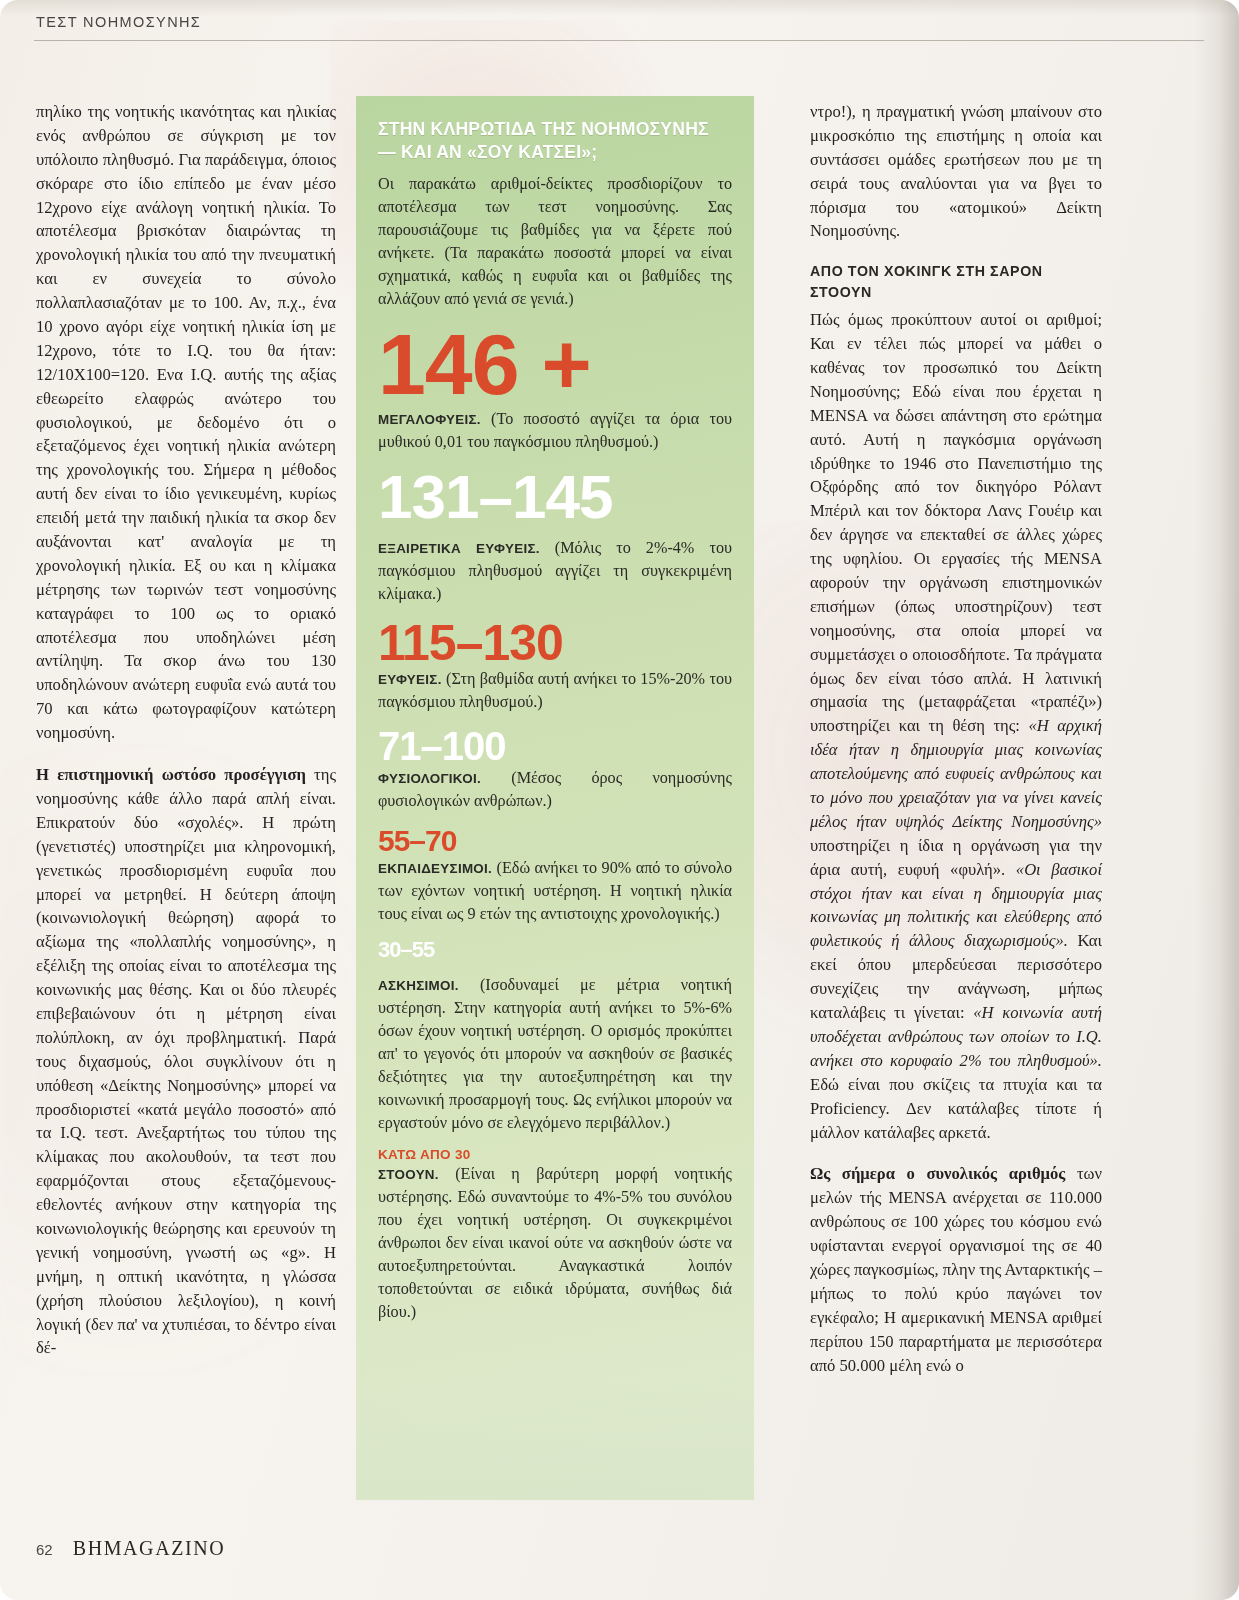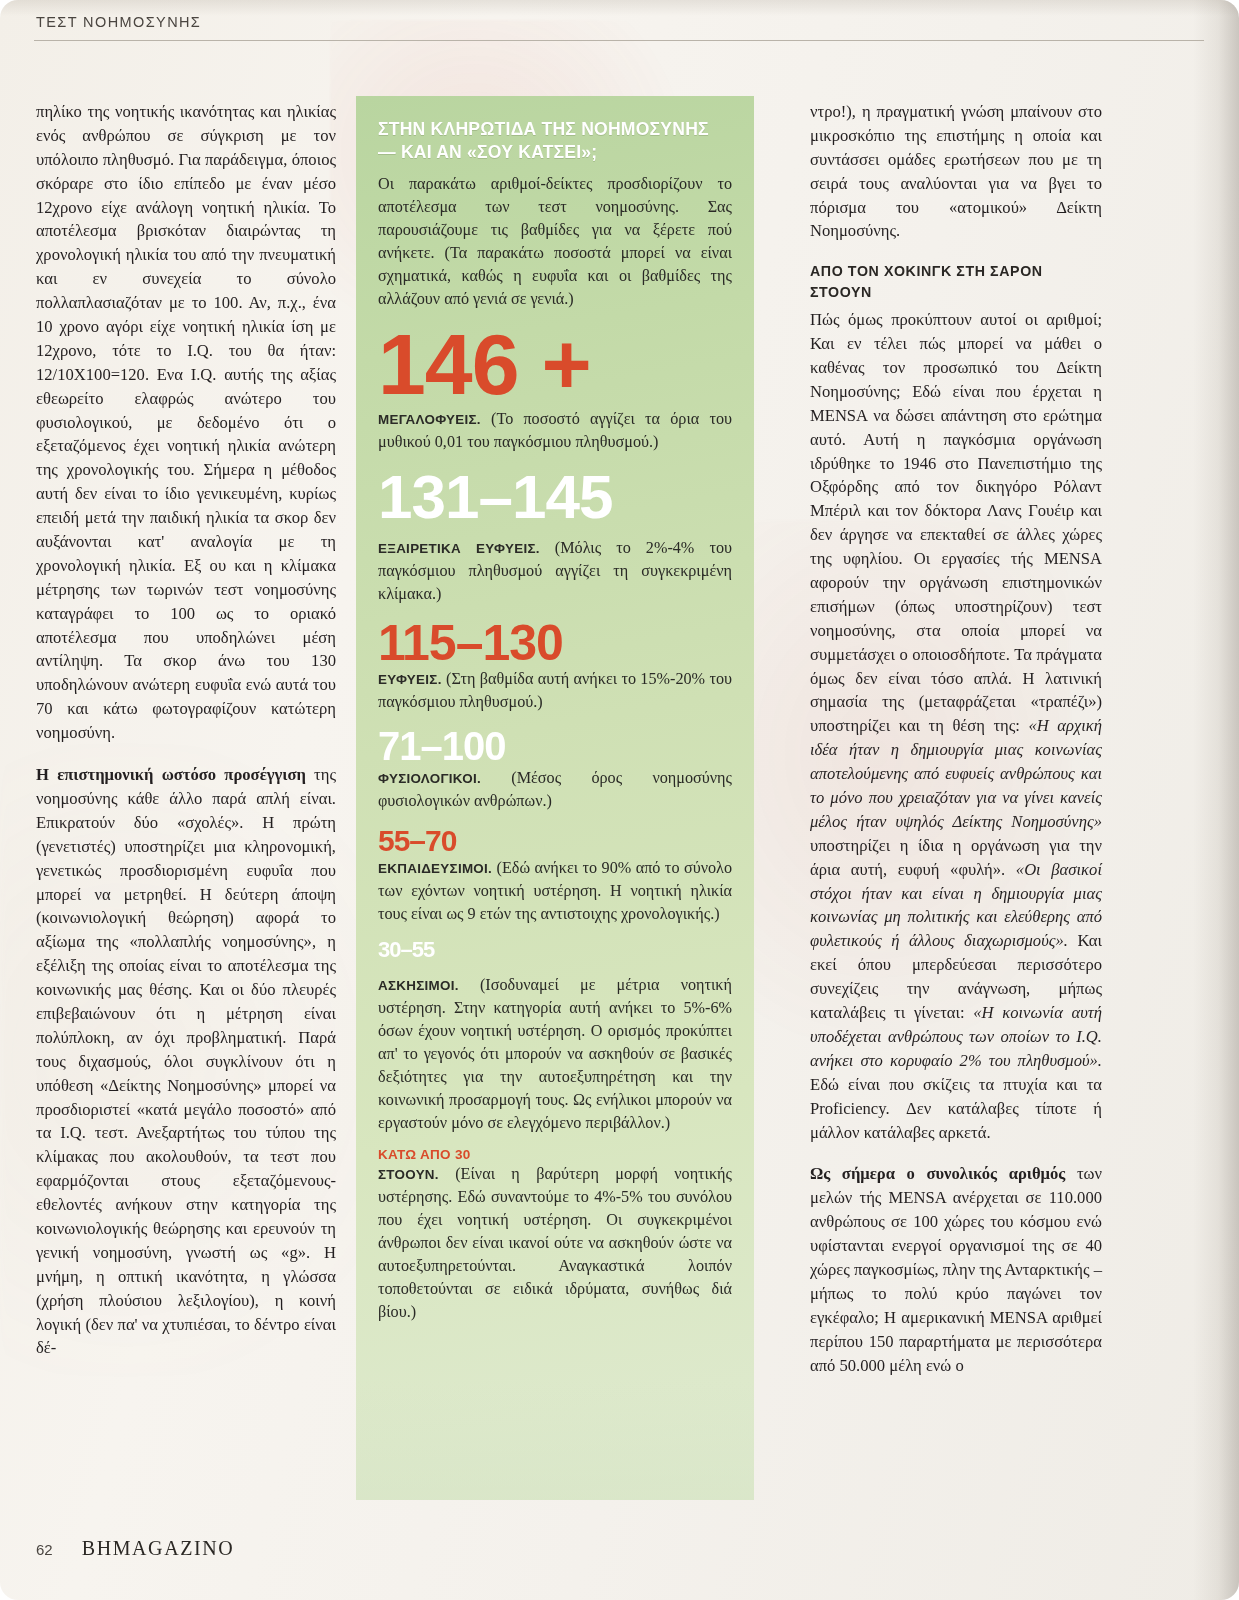--- a/index.html
+++ b/index.html
@@ -59,21 +59,21 @@
     color: #4a4540;
     font-weight: 400;
   }
   .rule-top {
     position: absolute; left: 34px; top: 40px; width: 1170px; height: 1px;
     background: #b9b3a9;
   }
 
   .footer {
     position: absolute; left: 36px; bottom: 40px;
-    display: flex; align-items: baseline; gap: 29px;
+    display: flex; align-items: baseline; gap: 20px;
   }
   .folio {
     font-family: "Liberation Sans", sans-serif;
     font-size: 15px; color: #4a4540;
   }
   .masthead {
     font-family: "Liberation Serif", serif;
     font-size: 20px; letter-spacing: 1.6px; color: #2b2824;
     font-weight: 400;
   }

